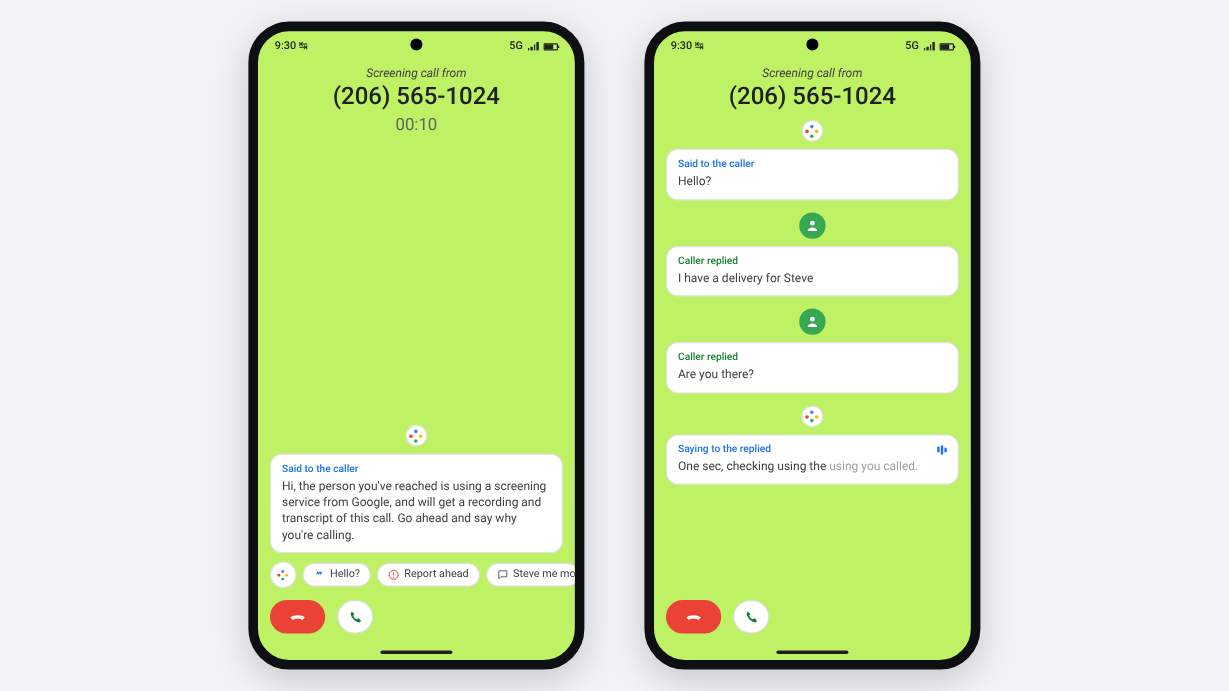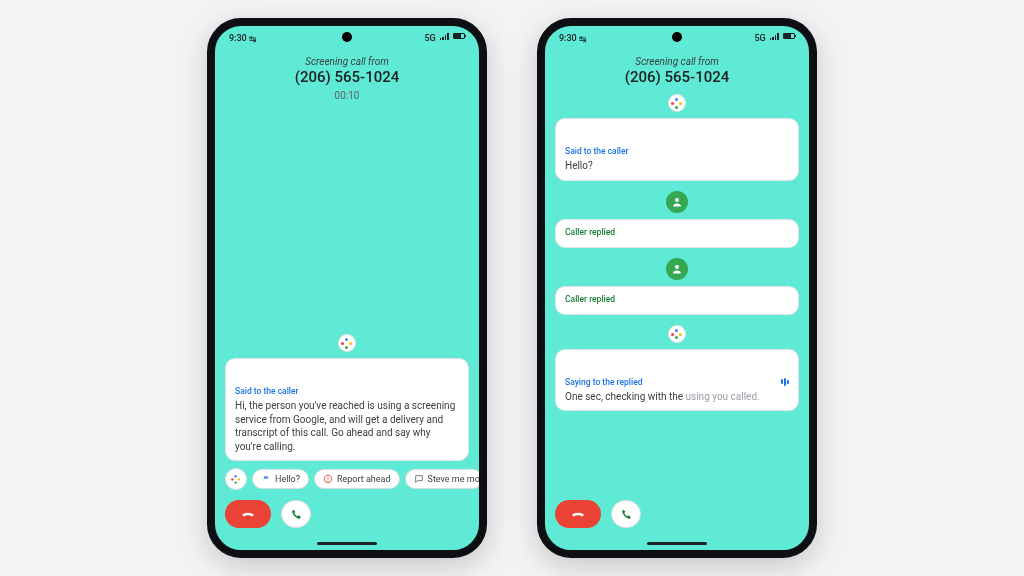--- a/index.html
+++ b/index.html
@@ -1,53 +1,53 @@
 <!DOCTYPE html>
 <html><head>
 <meta charset="utf-8">
 <style>
   * { box-sizing: border-box; margin: 0; padding: 0; }
   html, body { width: 1024px; height: 576px; background: #f2f3f4; font-family: -apple-system, Roboto, "Helvetica Neue", Arial, sans-serif; overflow: hidden; }
   .stage { width: 1024px; height: 576px; position: relative; display: flex; justify-content: center; align-items: center; gap: 50px; }
   .phone {
-    width: 280px; height: 540px; background: #5eead4; border-radius: 34px;
+    width: 280px; height: 540px; background: #bef264; border-radius: 34px;
     border: 8px solid #0d0f12; position: relative; overflow: hidden;
     box-shadow: 0 8px 28px rgba(0,0,0,0.18);
   }
   .notch {
     position: absolute; top: 6px; left: 50%; transform: translateX(-50%);
     width: 10px; height: 10px; background: #000; border-radius: 50%;
   }
   .statusbar {
     display: flex; justify-content: space-between; align-items: center;
     font-size: 9px; font-weight: 500; padding: 7px 14px 2px; color: #202124;
   }
-  .statusbar .right { display: flex; gap: 4px; }
+  .statusbar .right { display: flex; align-items: center; gap: 4px; }
   .sb-icon { display:inline-block; vertical-align:middle; }
   .screen { position:absolute; top:22px; left:0; right:0; bottom:0; display:flex; flex-direction:column; }
   .header { text-align:center; padding: 8px 10px 4px; }
   .hdr-line1 { font-size: 10px; color:#3c4043;font-style:italic; }
-  .hdr-num { font-size: 15px; font-weight: 500; color:#202124; margin-top:1px; }
-  .hdr-time { font-size: 10px; color:#5f6368; margin-top:4px; }
+  .hdr-num { font-size: 20px; font-weight: 500; color:#202124; margin-top:1px; }
+  .hdr-time { font-size: 14px; color:#5f6368; margin-top:4px; }
   .conv { flex:1; overflow:hidden; padding: 0 10px; display:flex; flex-direction:column; gap:6px; }
   .spacer-grow { flex:1; }
   .assistant-badge, .caller-badge { display:flex; justify-content:center; margin: 4px 0 0; }
   .assistant-circle { width:18px; height:18px; border-radius:50%; background:#fff; border:1px solid #e1e3e6; display:flex; align-items:center; justify-content:center; }
   .caller-circle { width:22px; height:22px; border-radius:50%; background:#34a853; display:flex; align-items:center; justify-content:center; }
   .assistant-dots { position:relative; width:12px; height:12px; }
   .assistant-dots span { position:absolute; width:3.2px; height:3.2px; border-radius:50%; }
   .ad-b { background:#4285f4; top:1px; left:4px; }
   .ad-r { background:#ea4335; top:5px; left:0px; }
   .ad-y { background:#fbbc04; top:5px; left:8px; }
   .ad-g { background:#34a853; top:8.5px; left:4px; }
   .card {
     border:1px solid #e0e2e5; border-radius:10px; padding:7px 9px; background:#fff;
   }
   .card-label { font-size:8.5px; font-weight:500; margin-bottom:3px; display:flex; justify-content:space-between; align-items:center; }
-  .lbl-assistant { color:#1a73e8;margin-top:20px; }
+  .lbl-assistant { color:#1a73e8; }
   .lbl-caller { color:#188038; }
   .card-text { font-size:10px; color:#3c4043; line-height:1.35; }
   .card-text .faded { color:#9aa0a6; }
   .chiprow {
     display:flex; gap:5px; padding: 7px 10px 6px; align-items:center; overflow:hidden;
   }
   .chip-assist {
     width:22px; height:22px; border-radius:50%; border:1px solid #e1e3e6; display:flex; align-items:center; justify-content:center; flex-shrink:0; background:#fff;
   }
   .chip {
@@ -110,21 +110,21 @@
               <div class="assistant-dots">
                 <span class="ad-b"></span>
                 <span class="ad-r"></span>
                 <span class="ad-y"></span>
                 <span class="ad-g"></span>
               </div>
             </div>
         </div>
         <div class="card">
           <div class="card-label lbl-assistant">Said to the caller</div>
-          <div class="card-text">Hi, the person you've reached is using a screening service from Google, and will get a delivery and transcript of this call. Go ahead and say why you're calling.</div>
+          <div class="card-text">Hi, the person you've reached is using a screening service from Google, and will get a recording and transcript of this call. Go ahead and say why you're calling.</div>
         </div>
       </div>
 
       <div class="chiprow">
         <div class="chip-assist">
           <div class="assistant-dots" style="transform:scale(0.8);">
               <span class="ad-b"></span>
               <span class="ad-r"></span>
               <span class="ad-y"></span>
               <span class="ad-g"></span>
@@ -217,32 +217,34 @@
         <div class="caller-badge">
           <div class="caller-circle">
               <svg width="12" height="12" viewBox="0 0 24 24">
                 <circle cx="12" cy="8" r="4" fill="#fff"></circle>
                 <path d="M4 21c0-4 4-6 8-6s8 2 8 6" fill="#fff"></path>
               </svg>
             </div>
         </div>
         <div class="card">
           <div class="card-label lbl-caller">Caller replied</div>
+          <div class="card-text">I have a delivery for Steve</div>
         </div>
 
         <div class="caller-badge">
           <div class="caller-circle">
               <svg width="12" height="12" viewBox="0 0 24 24">
                 <circle cx="12" cy="8" r="4" fill="#fff"></circle>
                 <path d="M4 21c0-4 4-6 8-6s8 2 8 6" fill="#fff"></path>
               </svg>
             </div>
         </div>
         <div class="card">
           <div class="card-label lbl-caller">Caller replied</div>
+          <div class="card-text">Are you there?</div>
         </div>
 
         <div class="assistant-badge">
           <div class="assistant-circle">
               <div class="assistant-dots">
                 <span class="ad-b"></span>
                 <span class="ad-r"></span>
                 <span class="ad-y"></span>
                 <span class="ad-g"></span>
               </div>
@@ -251,21 +253,21 @@
         <div class="card">
           <div class="card-label lbl-assistant">
             <span>Saying to the replied</span>
             <span class="eq">
                 <i></i>
                 <i></i>
                 <i></i>
               </span>
           </div>
           <div class="card-text">
-            <span>One sec, checking with the </span><span class="faded">using you called.</span>
+            <span>One sec, checking using the </span><span class="faded">using you called.</span>
           </div>
         </div>
       </div>
 
 
       <div class="callbar">
         <div class="btn-hangup">
           <svg width="16" height="16" viewBox="0 0 24 24">
               <path d="M3 13c2-2 5-3 9-3s7 1 9 3l-3 3c-1-1-3-2-6-2s-5 1-6 2z" fill="#fff"></path>
             </svg>

